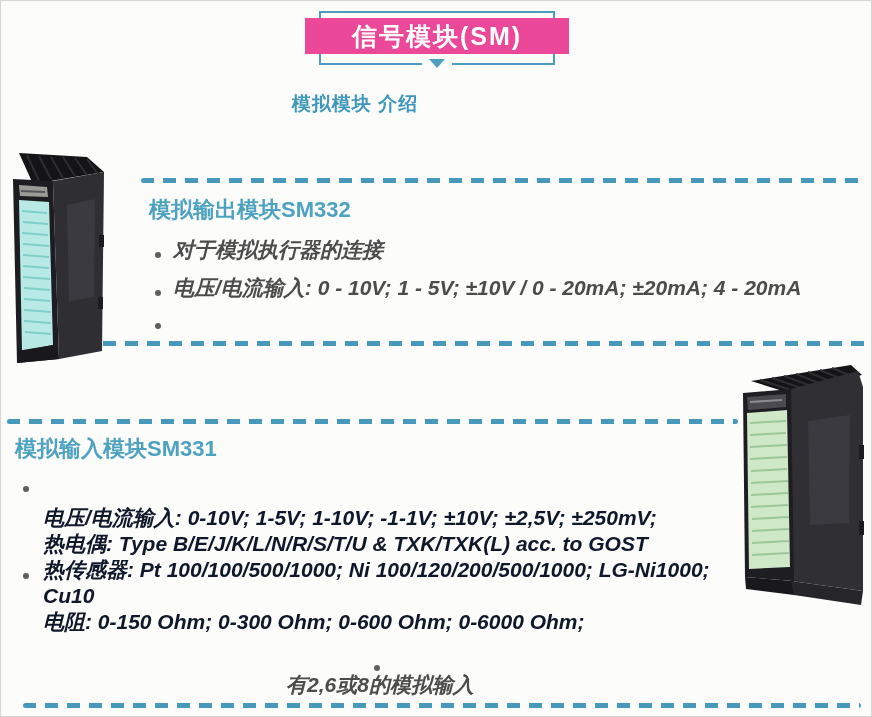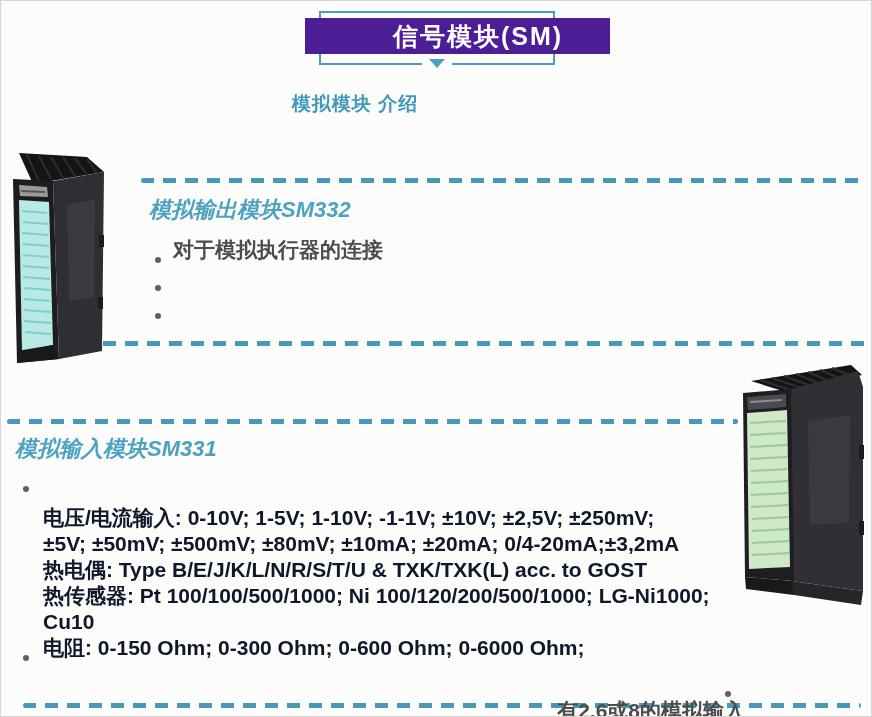--- a/index.html
+++ b/index.html
@@ -9,23 +9,23 @@
     font-family:"Liberation Sans","DejaVu Sans",sans-serif;
     color:#4c4c4c;
   }
   
   .hdr-outline{
     position:absolute;left:318px;top:10px;width:232px;height:50px;
     border:2px solid #4a9dc0;background:transparent;
   }
   .hdr-box{
     position:absolute;left:304px;top:17px;width:264px;height:36px;
-    background:#4c1d95;color:#ffffff;
+    background:#ec4899;color:#ffffff;
     display:flex;align-items:center;justify-content:center;
-    font-size:25px;font-weight:bold;letter-spacing:2px;padding-left:41px;
+    font-size:25px;font-weight:bold;letter-spacing:2px;
   }
   .hdr-tri-wrap{
     position:absolute;left:421px;top:54px;width:30px;height:18px;
     background:#fcfcfb;display:flex;justify-content:center;align-items:flex-start;
   }
   .hdr-tri{
     width:0;height:0;margin-top:4px;
     border-left:8px solid transparent;border-right:8px solid transparent;
     border-top:9px solid #4f9fc1;
   }
@@ -40,23 +40,23 @@
   }
   .dash1{left:140px;top:177px;width:726px;}
   .dash2{left:58px;top:340px;width:808px;}
   .dash3{left:6px;top:418px;width:731px;}
   .dash4{left:22px;top:702px;width:838px;}
   
   .sec{position:absolute;}
   .sec1{left:148px;top:195px;width:724px;}
   .sec2{left:14px;top:434px;width:730px;}
   .sec-heading{
-    color:#4ca2c0;font-size:22px;font-weight:bold;margin:0 0 12px 0;line-height:28px;font-style:italic;
-  }
-  .bullet-row{display:flex;align-items:flex-end;margin:0 0 11px 0;}
+    color:#4ca2c0;font-size:22px;font-weight:bold;margin:0 0 12px 0;line-height:28px;
+  }
+  .bullet-row{display:flex;align-items:center;margin:0 0 11px 0;font-style:italic;}
   .dot{
     flex:0 0 auto;width:6px;height:6px;border-radius:50%;
     background:#5f5f5f;margin:11px 12px 0 6px;
   }
   .sec2 .dot{margin-left:8px;margin-right:14px;}
   .btext{font-size:21px;font-weight:600;line-height:27px;color:#4c4c4c;}
   .multiline .line{font-size:21px;font-weight:600;line-height:26px;color:#0f172a;}
   .sec2 .bullet-row{margin-bottom:13px;}
   .sec2 .row-last{margin-top:19px;flex-direction:column;}
   
@@ -173,36 +173,36 @@
   </div>
 
   <div class="sec sec1">
     <div class="sec-heading">模拟输出模块SM332</div>
     <div class="bullet-row">
       <span class="dot"></span>
       <span class="btext">对于模拟执行器的连接</span>
     </div>
     <div class="bullet-row">
       <span class="dot"></span>
+      <span class="btext">电压/电流输入: 0 - 10V; 1 - 5V; ±10V / 0 - 20mA; ±20mA; 4 - 20mA</span>
     </div>
     <div class="bullet-row">
       <span class="dot"></span>
     </div>
   </div>
 
   <div class="sec sec2">
     <div class="sec-heading">模拟输入模块SM331</div>
     <div class="bullet-row">
       <span class="dot"></span>
     </div>
     <div class="bullet-row multiline">
       <span class="dot"></span>
       <div>
         <div class="line">电压/电流输入: 0-10V; 1-5V; 1-10V; -1-1V; ±10V; ±2,5V; ±250mV;</div>
-        <div class="line">±5V; ±50mV; ±500mV; ±80mV; ±10mA; ±20mA; 0/4-20mA;±3,2mA</div>
         <div class="line">热电偶: Type B/E/J/K/L/N/R/S/T/U &amp; TXK/TXK(L) acc. to GOST</div>
         <div class="line">热传感器: Pt 100/100/500/1000; Ni 100/120/200/500/1000; LG-Ni1000; Cu10</div>
         <div class="line">电阻: 0-150 Ohm; 0-300 Ohm; 0-600 Ohm; 0-6000 Ohm;</div>
       </div>
     </div>
     <div class="bullet-row row-last">
       <span class="dot"></span>
       <span class="btext">有2,6或8的模拟输入</span>
     </div>
   </div>

